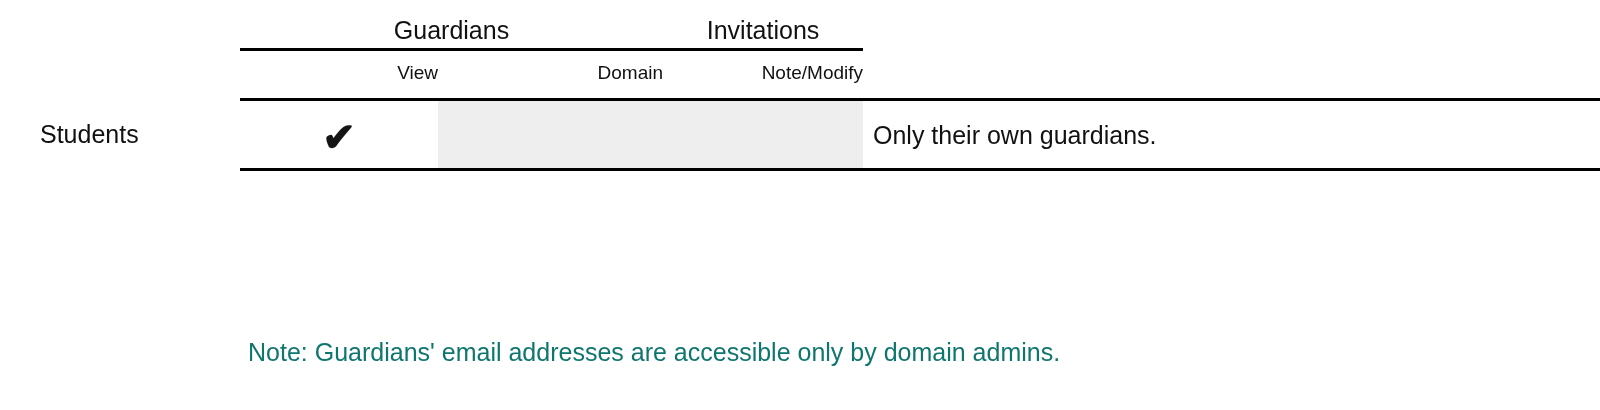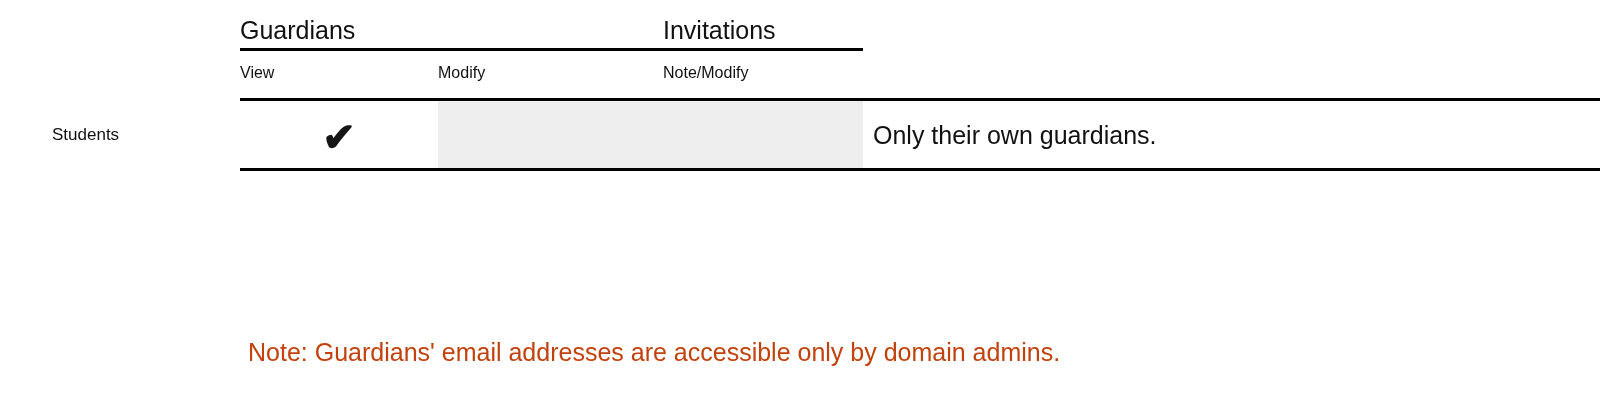--- a/index.html
+++ b/index.html
@@ -43,34 +43,34 @@
     padding: 0;
     border: 0;
     vertical-align: middle;
     font-weight: normal;
   }
 
   
   .grp-row th {
     height: 45px;
     font-size: 25px;
-    text-align: left;
+    text-align: center;
     padding-bottom: 3px;
     vertical-align: bottom;
   }
   .grp-row th.grp-rule {
     border-bottom: 3px solid #000000;
   }
   .grp-row th.spacer { border-bottom: 0; }
 
   
   .sub-row th {
     height: 43px;
-    font-size: 16px;
-    text-align: left;
+    font-size: 19px;
+    text-align: right;
     vertical-align: middle;
     padding-bottom: 4px;
   }
 
   
   .brow td {
     border-top: 3px solid #000000;
     font-size: 25px;
   }
   .brow.first td {
@@ -78,23 +78,23 @@
   }
   .perm-table tr.closing td {
     border-top: 3px solid #000000;
     height: 0;
     line-height: 0;
     font-size: 0;
   }
 
   .brow td.role {
     text-align: left;
-    padding-left: 52px;
+    padding-left: 40px;
     border-top: 0;
-    font-size: 17px;
+    font-size: 25px;
     white-space: nowrap;
   }
   .brow td.mark {
     text-align: center;
   }
   .brow td.note {
     text-align: left;
     padding-left: 10px;
     padding-right: 24px;
     line-height: 1.28;
@@ -120,21 +120,21 @@
   .shaded { background: #eeeeee; }
 
   .note-line { display: block; white-space: nowrap; }
 
   
   .footnote {
     position: absolute;
     left: 248px;
     top: 338px;
     font-size: 25px;
-    color: #c2410c;
+    color: #0f766e;
     white-space: nowrap;
   }
 </style>
 </head>
 <body>
 
 <div class="sheet">
 
   <table class="perm-table">
     <colgroup>
@@ -150,21 +150,21 @@
       <tr class="grp-row">
         <th class="spacer"></th>
         <th class="grp-rule" colspan="2">Guardians</th>
         <th class="grp-rule">Invitations</th>
         <th class="spacer"></th>
       </tr>
 
       <tr class="sub-row">
         <th></th>
         <th>View</th>
-        <th>Modify</th>
+        <th>Domain</th>
         <th>Note/Modify</th>
         <th></th>
       </tr>
     </thead>
 
     <tbody>
 
       <tr class="brow first row-students">
         <td class="role">Students</td>
         <td class="mark">

